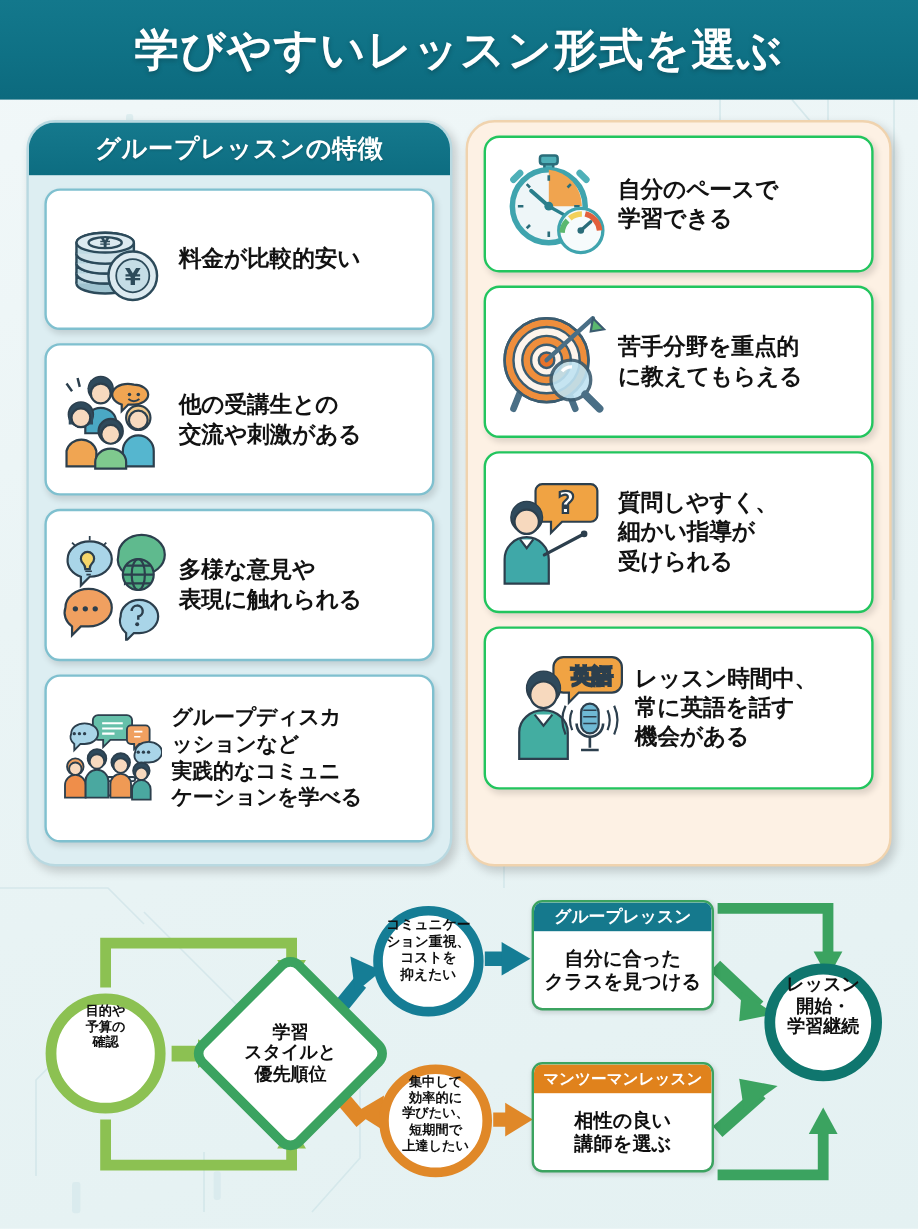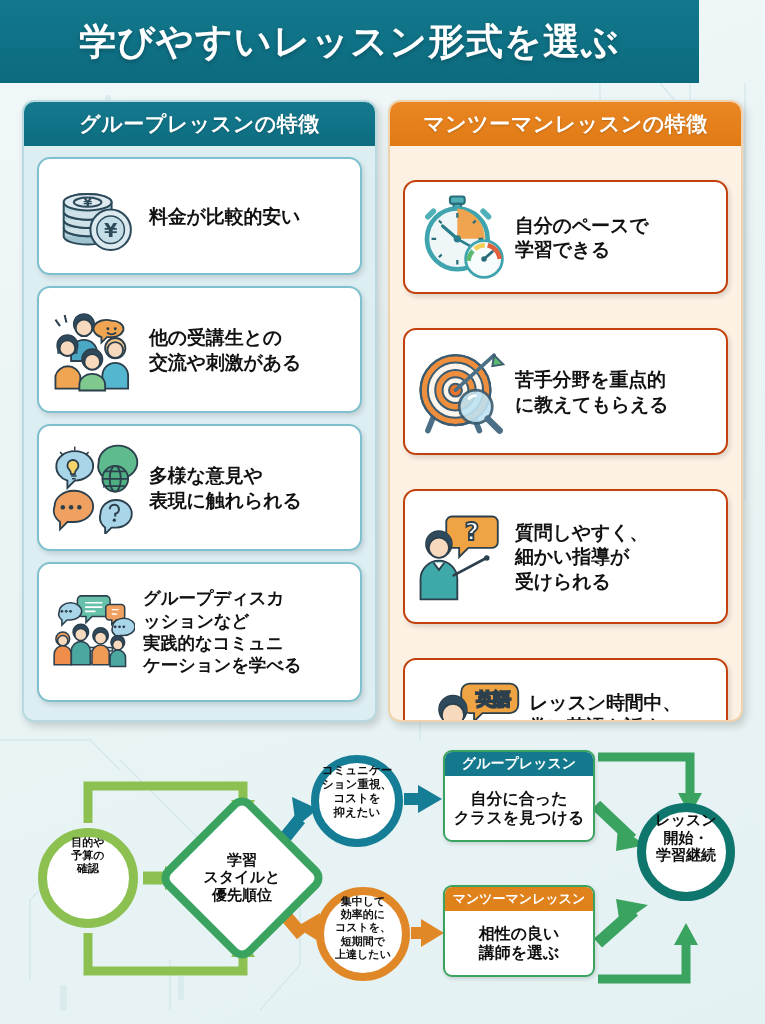--- a/index.html
+++ b/index.html
@@ -9,35 +9,35 @@
     overflow: hidden;
   }
   body {
     position: relative;
     background: linear-gradient(160deg, #f2f8f9 0%, #eaf4f5 40%, #e4f1f2 100%);
   }
   .bg-lines { position: absolute; inset: 0; z-index: 0; pointer-events: none; }
 
   
   .title-banner {
-    position: absolute; left: 0; top: 0; width: 699px; height: 83px;
+    position: absolute; left: 0; top: 0; width: 765px; height: 83px;
     background: linear-gradient(180deg, #13788c 0%, #0f7185 55%, #0c6a7e 100%);
     display: flex; align-items: center; justify-content: center;
     z-index: 5;
   }
   .title-text {
     color: #ffffff; font-size: 37px; font-weight: bold; letter-spacing: 1px;
     text-shadow: 0 2px 4px rgba(0,0,0,0.25);
     white-space: nowrap;
   }
 
   
   .panel {
     position: absolute; top: 100px; width: 355px; height: 622px;
-    border-radius: 12px; z-index: 4;
+    border-radius: 24px; z-index: 4;
     box-shadow: 3px 4px 8px rgba(0,0,0,0.17);
     overflow: hidden;
   }
   .panel.left  { left: 22px;  background: #ddeef2; border: 2px solid #b9d9e1; }
   .panel.right { left: 388px; background: #fdf1e4; border: 2px solid #f0d3ae; }
 
   .panel-header {
     height: 44px; display: flex; align-items: center; justify-content: center;
     color: #fff; font-size: 21px; font-weight: bold; letter-spacing: 0.5px;
     text-shadow: 0 1px 2px rgba(0,0,0,0.2);
@@ -47,21 +47,21 @@
   .panel.right .panel-header { background: linear-gradient(180deg,#ea8723,#e07a15); }
 
   .card-stack { padding: 11px 13px; display: flex; flex-direction: column; gap: 11px; }
   .card {
     background: #ffffff; border-radius: 13px;
     display: flex; align-items: center; gap: 8px;
     padding: 8px 10px;
     box-shadow: 2px 3px 5px rgba(0,0,0,0.13);
   }
   .panel.left  .card { border: 2px solid #7fc0cf; }
-  .panel.right .card { border: 2px solid #c2410c; margin-top: 23px; }
+  .panel.right .card { border: 2px solid #22c55e; }
   .card-icon { flex: 0 0 auto; width: 92px; height: 92px; display: flex; align-items: center; justify-content: center; }
   .card-icon.small { width: 86px; height: 86px; }
   .card-text {
     font-size: 19px; font-weight: bold; color: #121212; line-height: 1.28;
     letter-spacing: -0.2px; white-space: pre-line;
   }
   .card-text.xs { font-size: 17.5px; }
 
   
   .panel.left .card:nth-child(1) { height: 118px; }
@@ -270,21 +270,20 @@
       <div class="card-text xs">グループディスカ
 ッションなど
 実践的なコミュニ
 ケーションを学べる</div>
     </div>
 
   </div>
 </section>
 
 <section class="panel right">
-  <div class="panel-header">マンツーマンレッスンの特徴</div>
   <div class="card-stack">
 
     <div class="card">
       <div class="card-icon">
         <svg viewBox="0 0 100 100" width="92" height="92">
           <g stroke="#2a6d7a" stroke-width="2.3" fill="none">
             <rect x="38" y="6" width="16" height="8" rx="2.5" fill="#4fb0b8"></rect>
             <path d="M42 14 h8 v5 h-8z" fill="#4fb0b8"></path>
             <path d="M20 22 l-6 6 M74 22 l6 6" stroke-width="6" stroke-linecap="round" stroke="#4fb0b8"></path>
             <circle cx="46" cy="52" r="33" fill="#eef6f8"></circle>
@@ -437,21 +436,21 @@
   <div class="flow-node circle-node n-comm">
     <span class="node-label">コミュニケー
 ション重視、
 コストを
 抑えたい</span>
   </div>
 
   <div class="flow-node circle-node n-focus">
     <span class="node-label">集中して
 効率的に
-コストを、
+学びたい、
 短期間で
 上達したい</span>
   </div>
 
   <div class="box-node b-group">
     <div class="bx-head">グループレッスン</div>
     <div class="bx-body">自分に合った
 クラスを見つける</div>
   </div>
 

